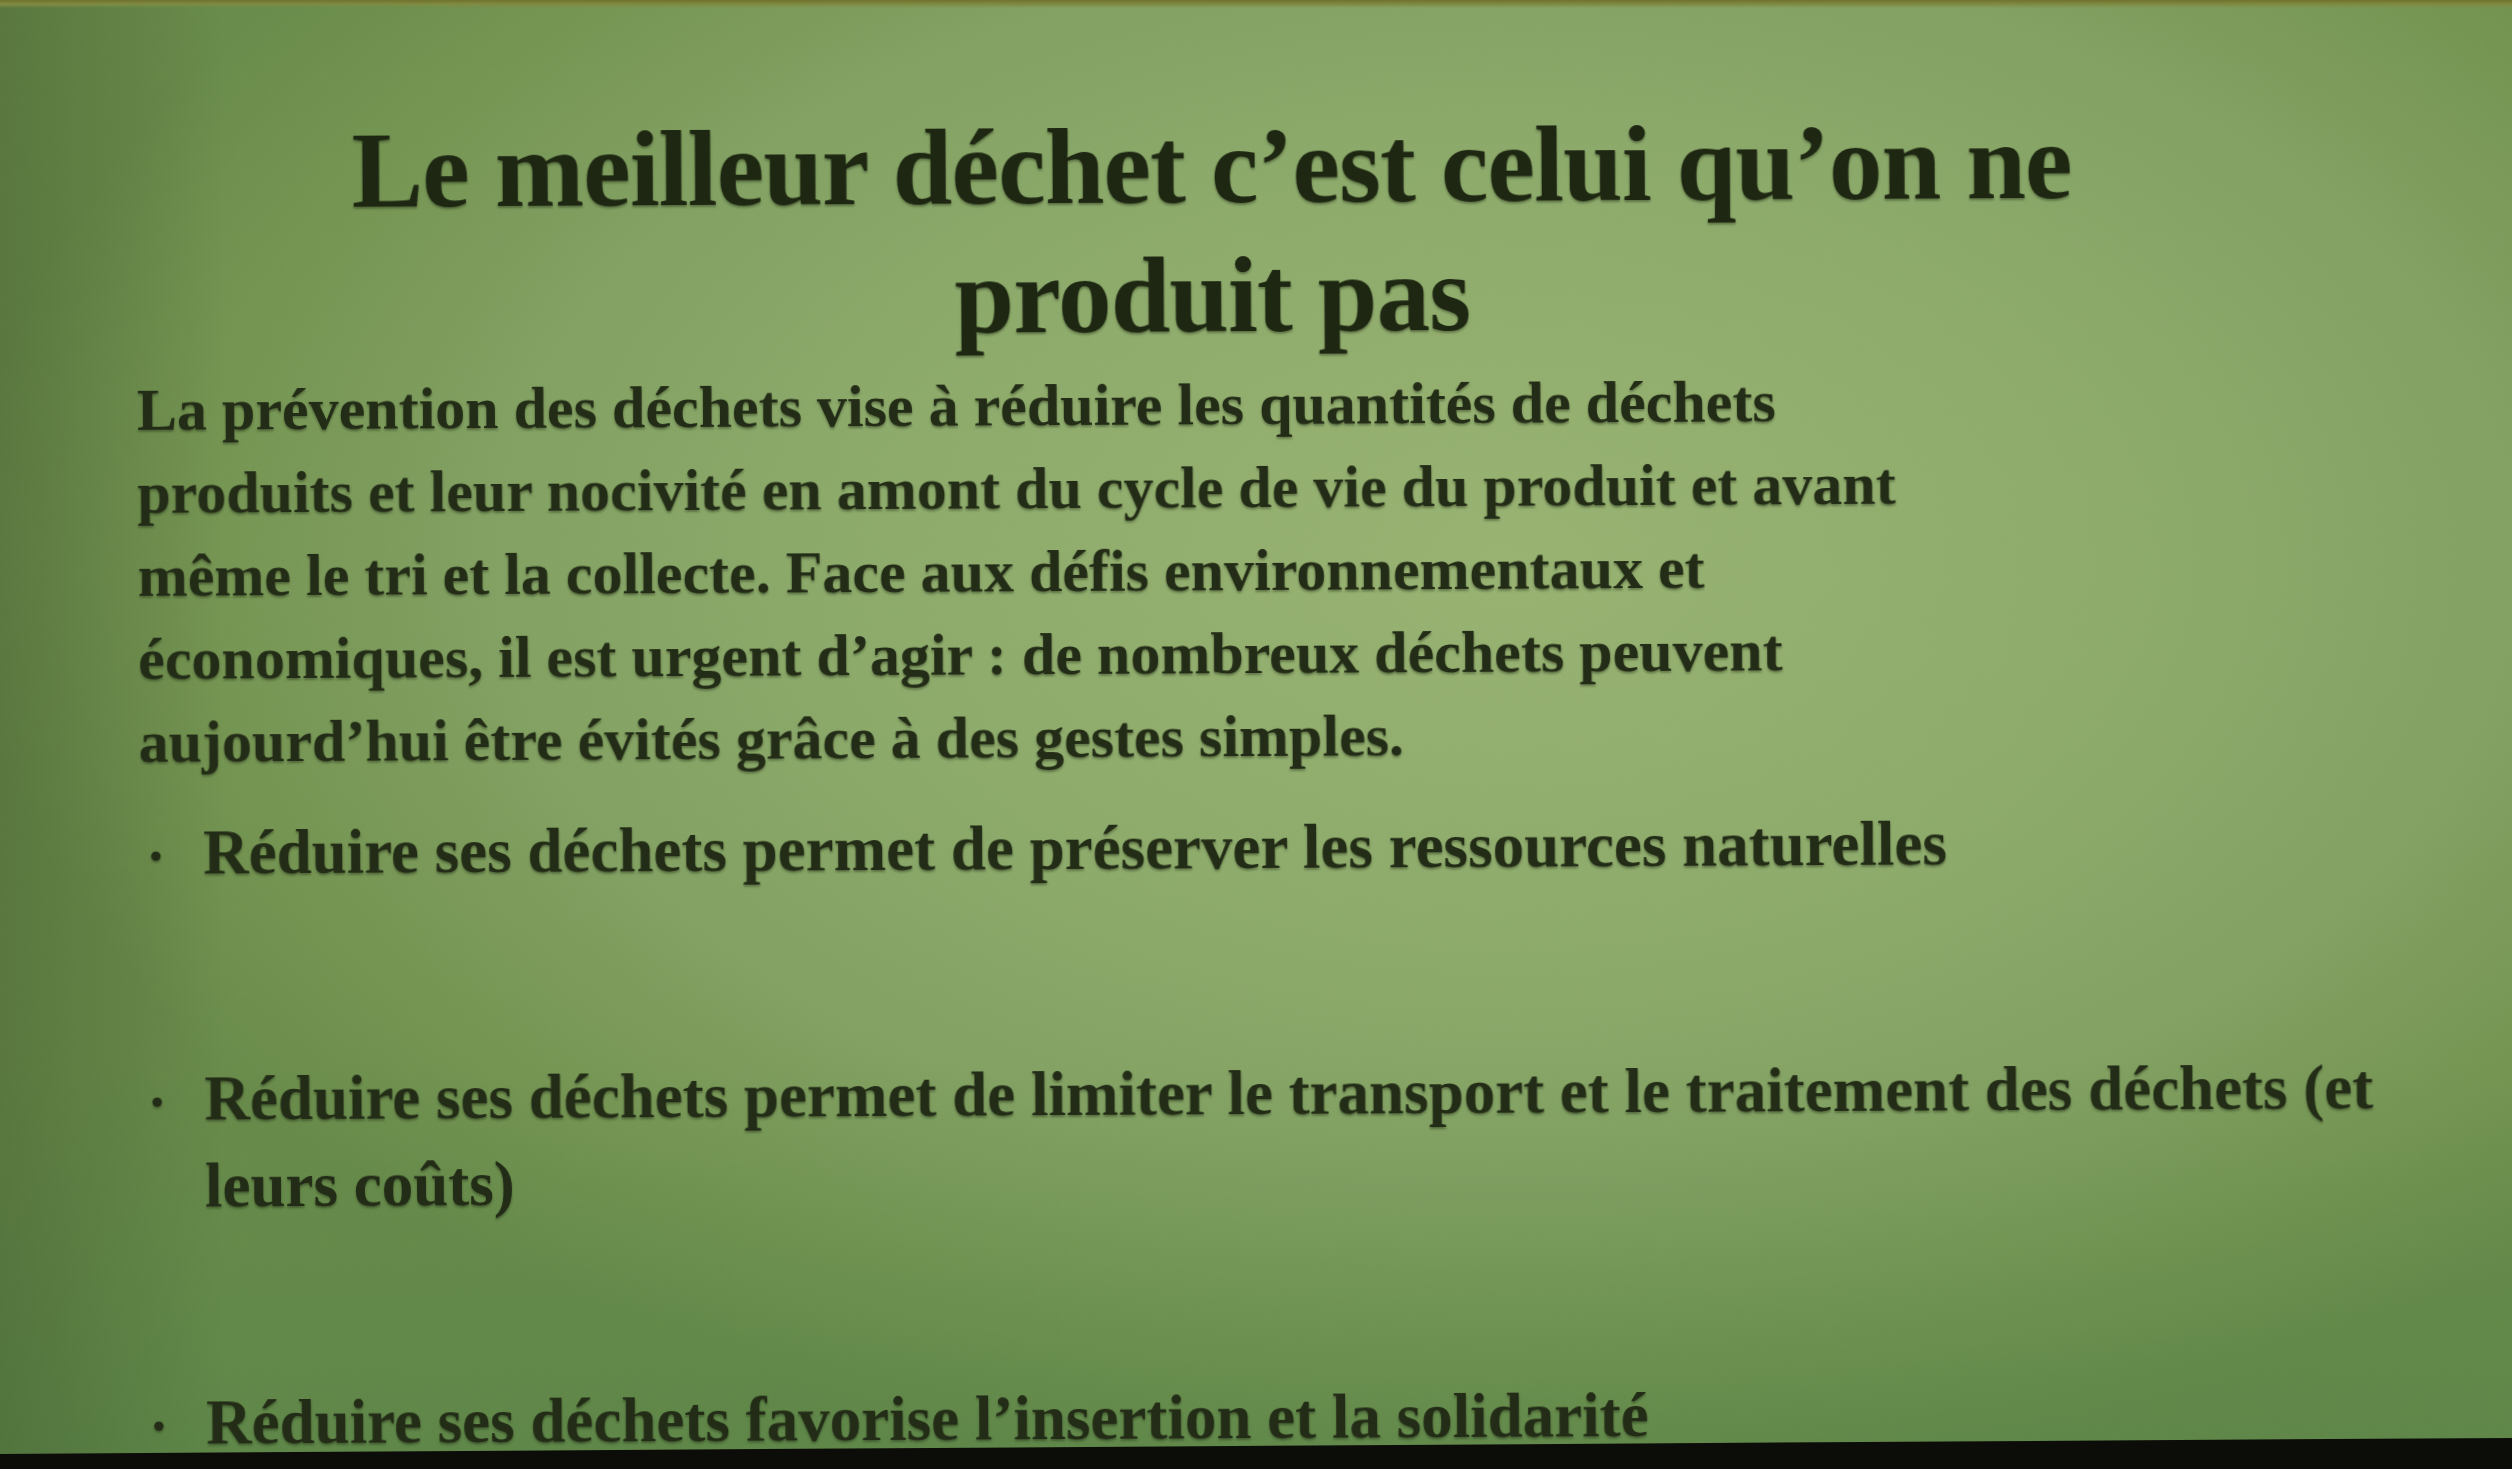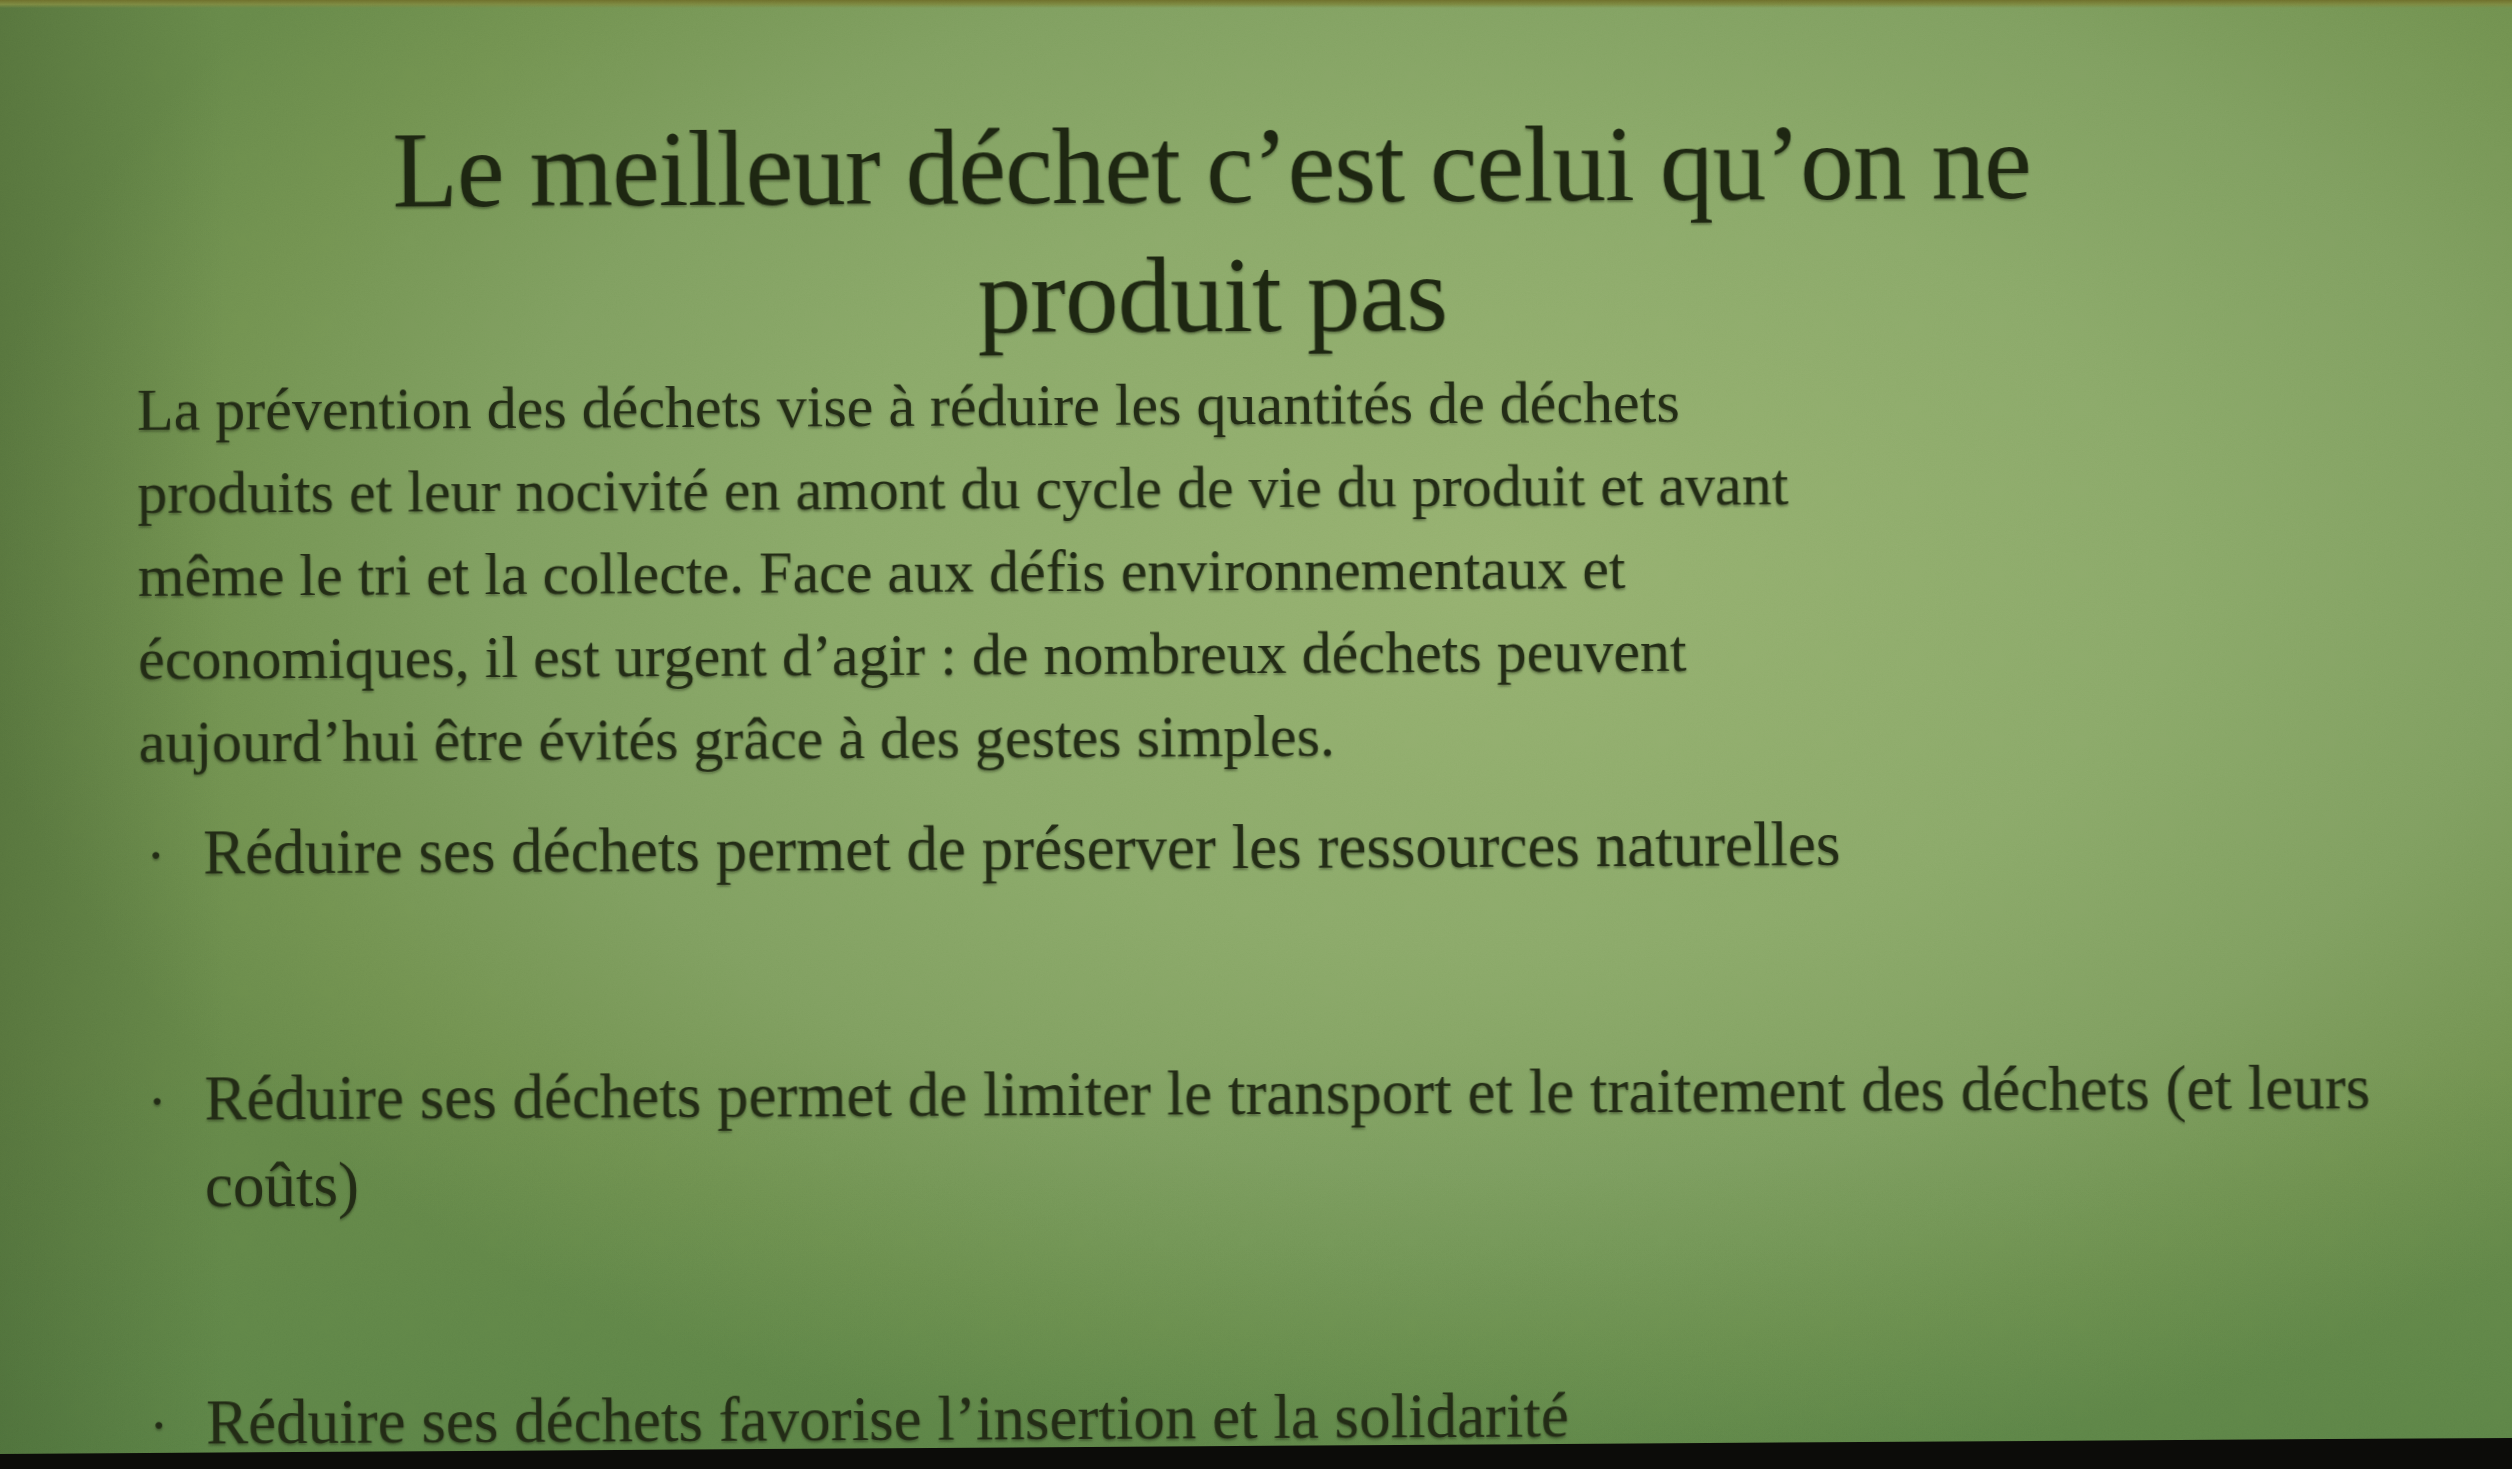--- a/index.html
+++ b/index.html
@@ -15,20 +15,21 @@
     width: 2512px;
     height: 1469px;
     overflow: hidden;
     font-family: "Liberation Serif", "DejaVu Serif", serif;
     color: #222b15;
     background:
       linear-gradient(to right, rgba(25,40,15,0.20) 0%, rgba(25,40,15,0.0) 9%),
       linear-gradient(to bottom, rgba(30,45,18,0.0) 72%, rgba(38,110,60,0.16) 100%),
       radial-gradient(1539px 931px at 60% 38%,
         #97b271 0%, #8caa6a 42%, #81a061 66%, #739351 86%, #688a4a 100%);
+    font-weight: bold;
   }
   
   .top-strip {
     position: absolute;
     top: 0; left: 0; right: 0;
     height: 8px;
     background: linear-gradient(to bottom, #6f702c 0%, #7d8a42 55%, rgba(125,138,66,0) 100%);
   }
   
   .bottom-bar {

